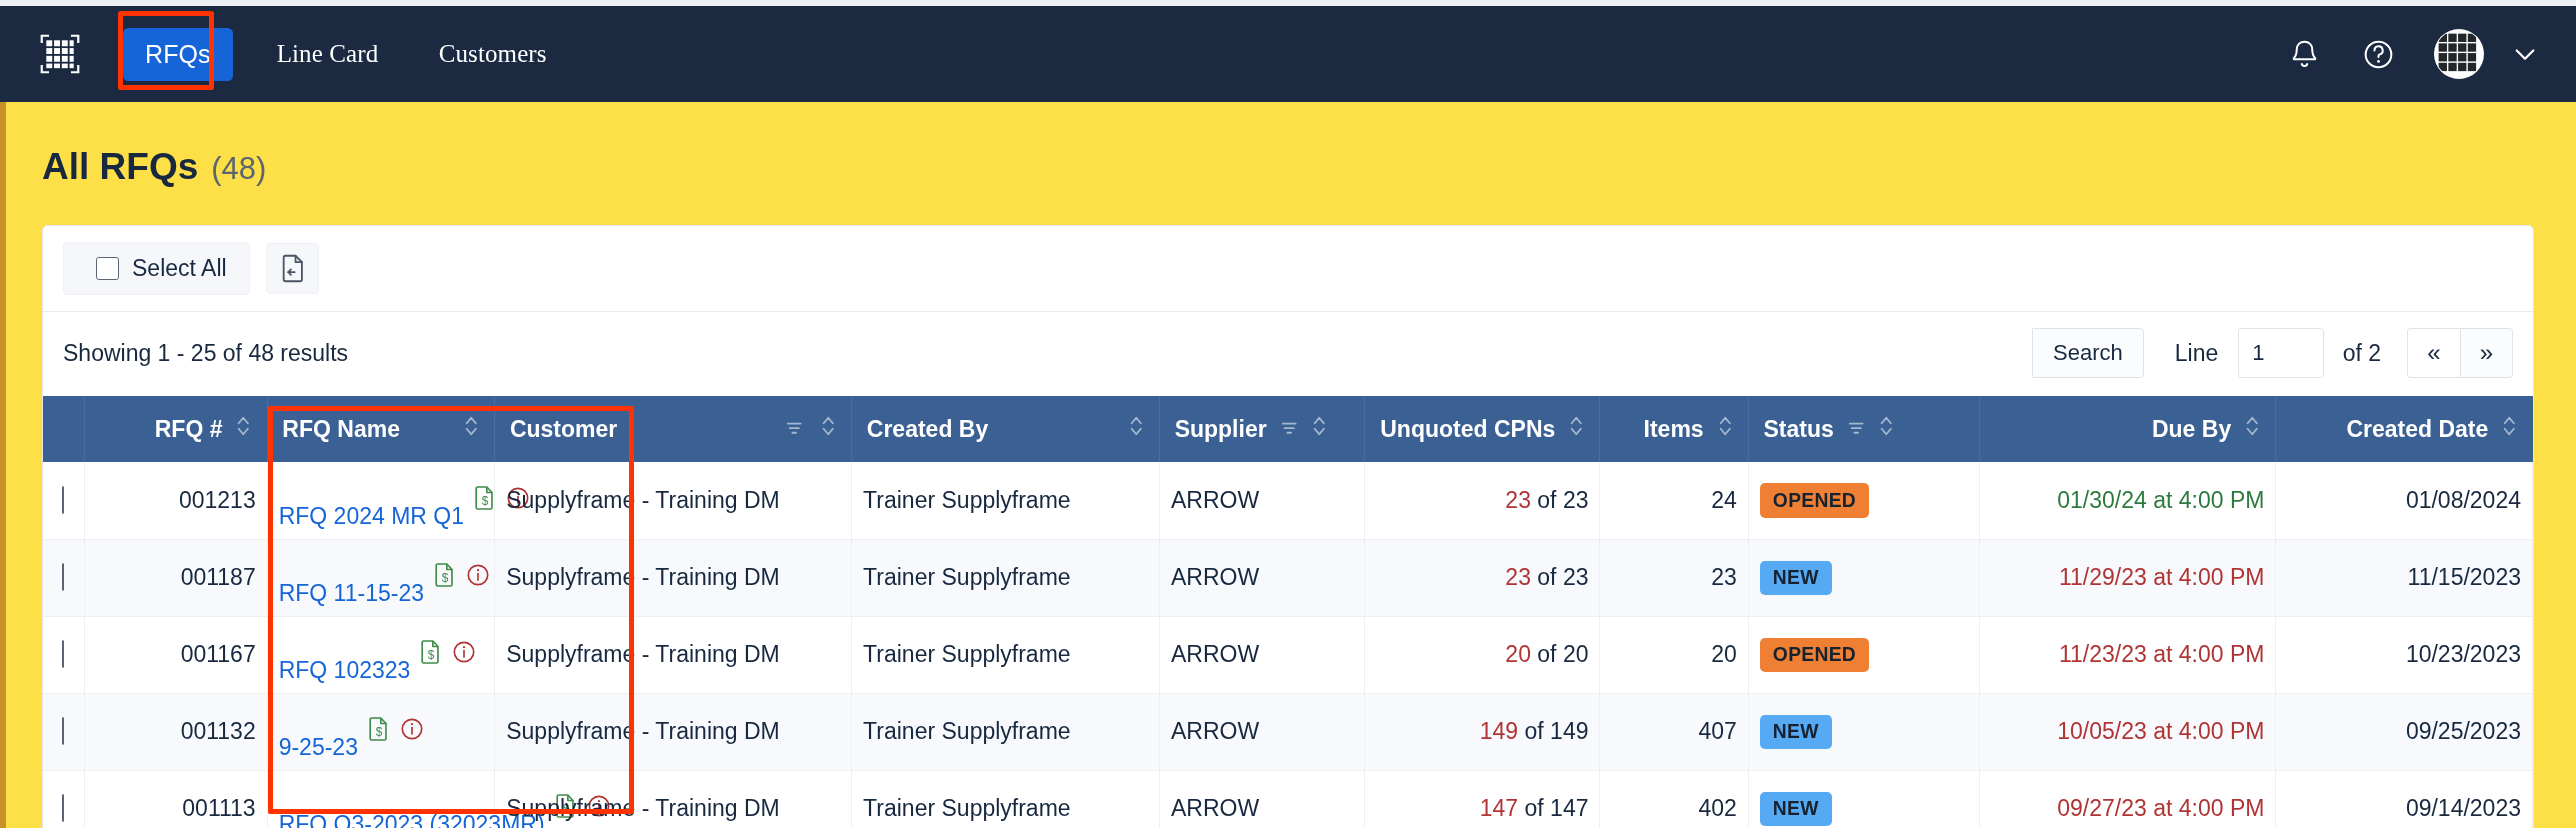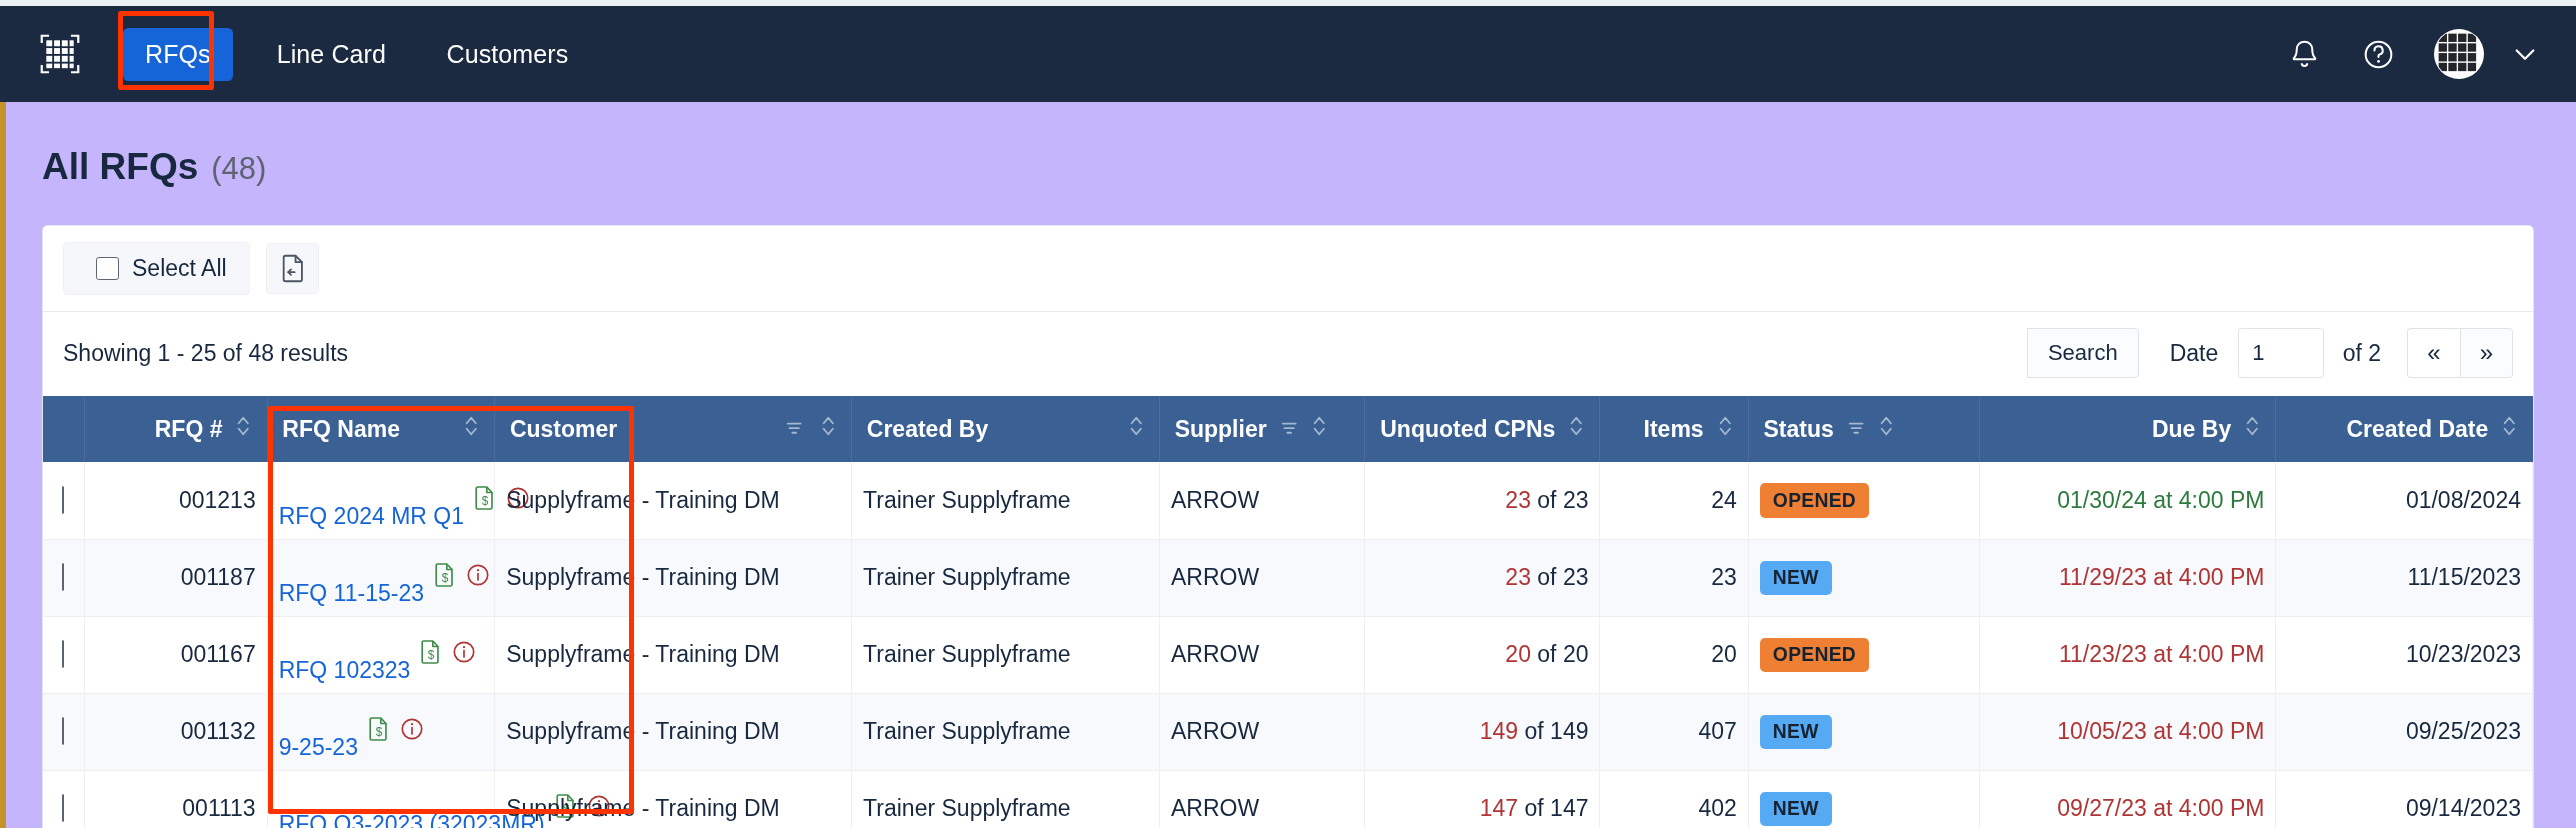--- a/index.html
+++ b/index.html
@@ -2,21 +2,21 @@
 <html style="font-size:14.7px"><head>
 <meta charset="utf-8">
 <style>
   * { box-sizing: border-box; margin: 0; padding: 0; }
   html, body {
     width: 2576px; height: 829px;
     background: #ffffff;
     font-family: "Liberation Sans", sans-serif;
     overflow: hidden;
   }
-  #page { position: relative; width: 2576px; height: 829px; background:#c4b5fd; }
+  #page { position: relative; width: 2576px; height: 829px; background:#fde047; }
 
   
   .top-strip { height: 6.4px; background: #eef1f4; }
 
   
   .navbar {
     height: 96px;
     background: #1b2a41;
     display: flex;
     align-items: center;
@@ -26,21 +26,21 @@
   .nav-links { display: flex; align-items: center; gap: 0px; }
   .nav-item {
     color: #ffffff;
     font-size: 25px;
     padding: 12px 22px;
     border-radius: 5.5px;
     white-space: nowrap;
     letter-spacing: 0.1px;
   }
   .nav-item.active { background: #1565d8; margin: 0 5.5px 0 0; }
-  .nav-item.plain { margin-left: 16.5px; }
+  .nav-item.plain { margin-left: 16.5px; font-family: Liberation Serif, serif; }
   .nav-highlight {
     position: absolute;
     left: 118px; top: 11px;
     width: 96px; height: 79px;
     border: 5.5px solid #ff3300;
     border-radius: 2.8px;
     pointer-events: none;
     z-index: 30;
   }
   .nav-right {
@@ -338,21 +338,21 @@
         </svg>
       </div>
     </div>
 
     <div class="results-bar">
       <span class="results-text">Showing 1 - 25 of 48 results</span>
       <div class="results-right">
         <div class="search-btn">
           <span>Search</span>
         </div>
-        <span class="page-label">Date</span>
+        <span class="page-label">Line</span>
         <div class="page-input">
           <span>1</span>
         </div>
         <span class="page-of">of 2</span>
         <div class="pager-group">
           <div class="pager-btn first">
             <span>«</span>
           </div>
           <div class="pager-btn last">
             <span>»</span>

